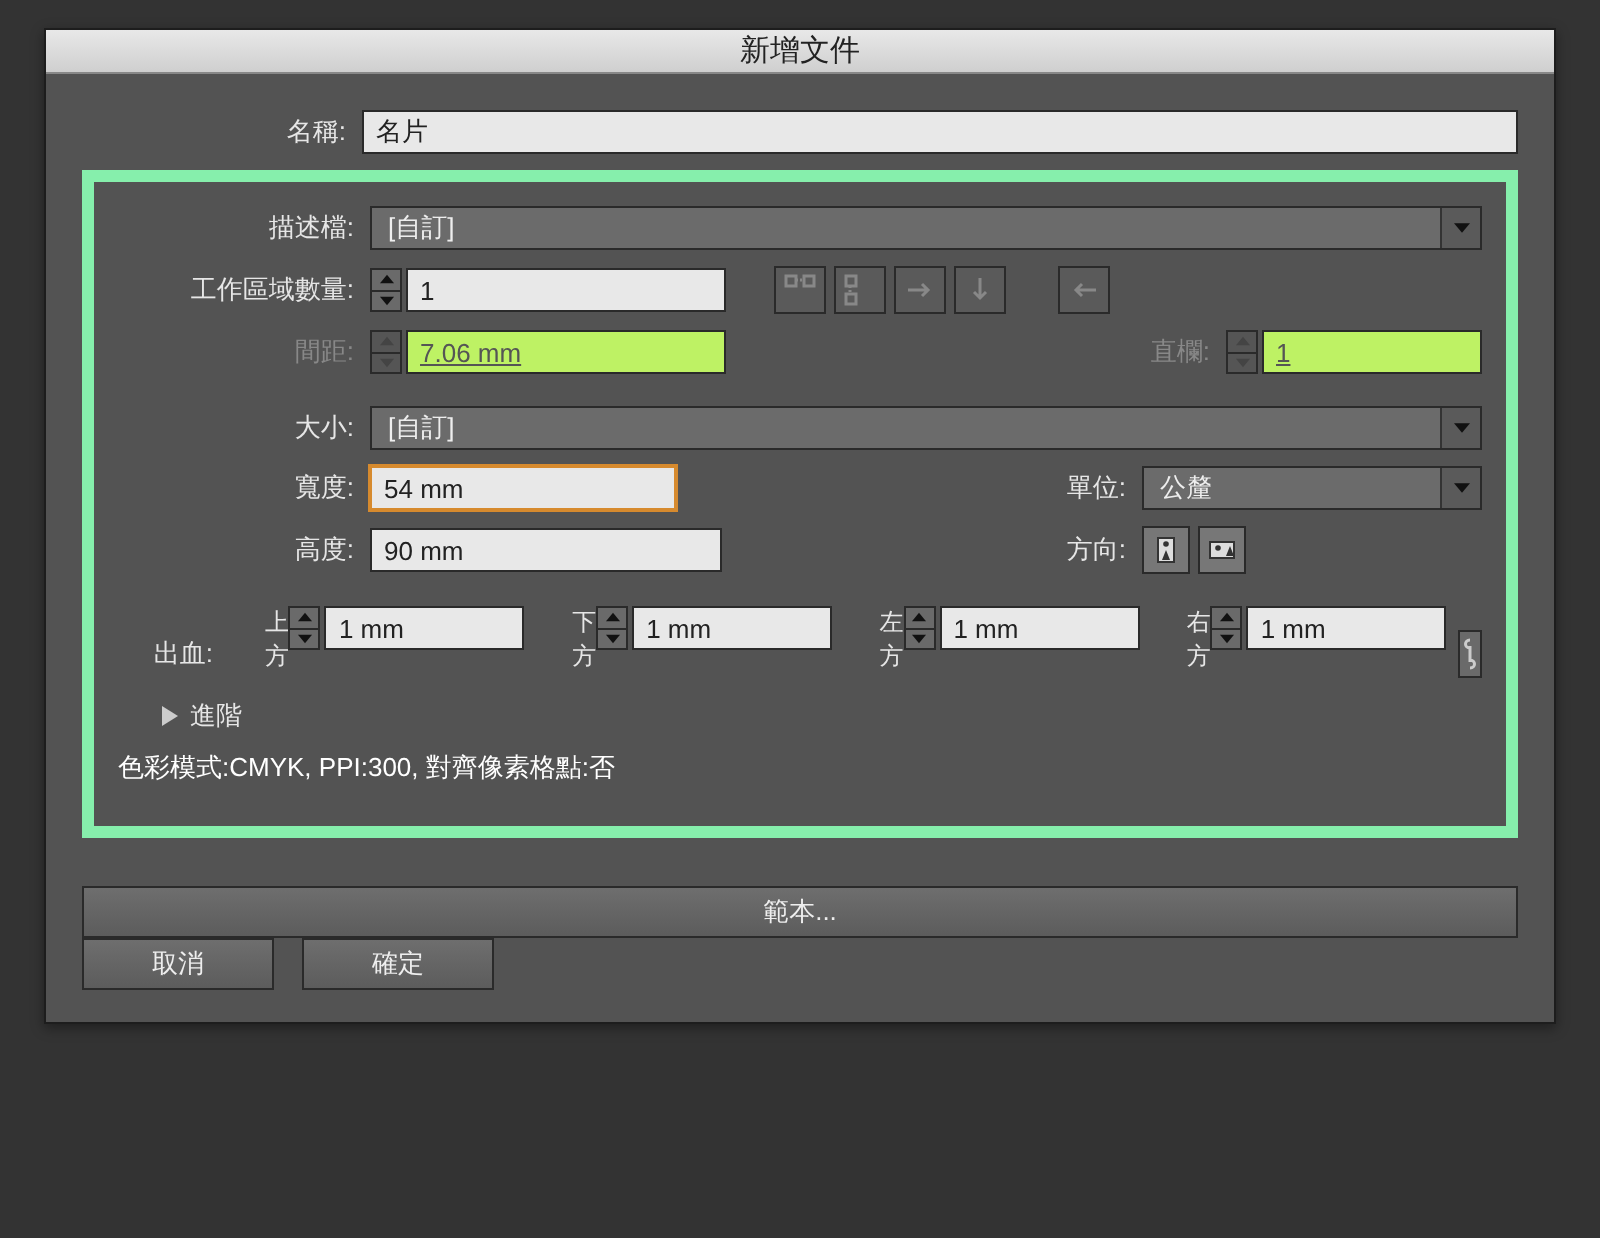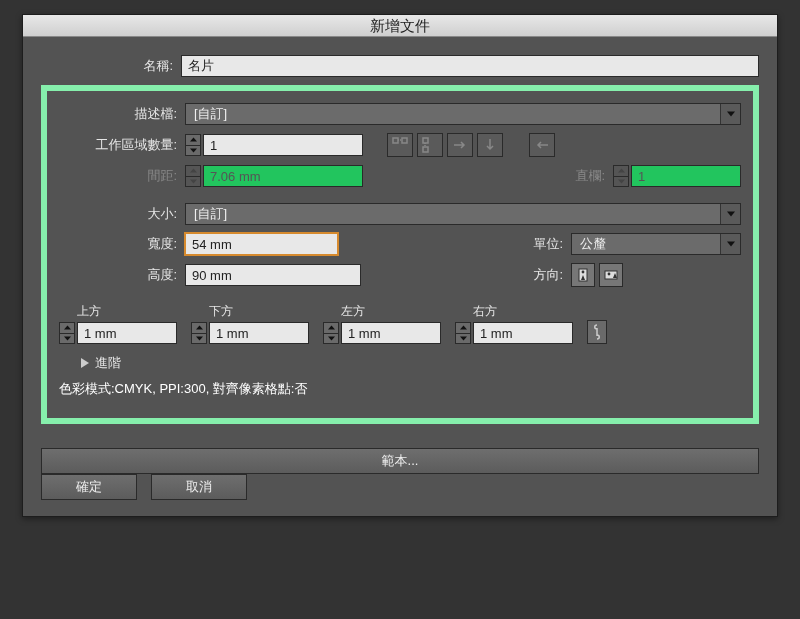--- a/index.html
+++ b/index.html
@@ -45,22 +45,23 @@
     border: 1px solid #2a2a2a;
     height: 22px;
     padding: 2px 6px;
     font-size: 13px;
   }
   .text-input.focused {
     outline: 2px solid #d68a2e;
     outline-offset: -1px;
   }
   .text-input.disabled {
-    background: #22c55e;
+    background: #bef264;
     color: #555;
+    text-decoration: underline;
   }
   .dropdown {
     display: flex;
     align-items: center;
     background: #6b6b6b;
     border: 1px solid #2a2a2a;
     height: 22px;
     flex: 1;
   }
   .dropdown .dd-text {
@@ -139,21 +140,21 @@
     min-width: 96px;
     height: 26px;
     background: linear-gradient(#6e6e6e,#5c5c5c);
     border: 1px solid #2a2a2a;
     color:#eee;
     font-size:13px;
     padding: 0 14px;
     cursor: default;
   }
   .btn-group { display:flex; gap:14px; }
-  .bleed-group { display:flex; flex-direction:column; align-items:flex-start; }
+  .bleed-group { display:flex; align-items:flex-start; }
   .bleed-group .small-label { font-size:12px; color:#e6e6e6; margin-bottom:2px; padding-left:18px; }
   .bleed-input-wrap { display:flex; align-items:center;justify-content:center; }
   .link-icon {
     width:20px; height:24px;
     border:1px solid #2a2a2a;
     background:#6a6a6a;
     display:flex; align-items:center; justify-content:center;
   }
   .link-icon svg { width:10px; height:16px; stroke:#ccc; fill:none; stroke-width:1.5; }
 </style>
@@ -309,20 +310,21 @@
             <svg viewBox="0 0 14 14">
                 <rect x="1" y="3" width="12" height="8" fill="#ddd" stroke="#333"></rect>
                 <circle cx="5" cy="6" r="1.4" fill="#333"></circle>
                 <path d="M9 10 L11 5 L13 10 Z" fill="#333"></path>
               </svg>
           </div>
         </div>
       </div>
 
       <div class="row" style="align-items:flex-end; margin-bottom:6px">
+        <div class="label" style="width:126px; align-self:flex-end; padding-bottom:3px">出血:</div>
 
         <div class="bleed-group">
           <span class="small-label">上方</span>
           <div class="bleed-input-wrap">
             <div class="spinner">
               <div class="sp-btn">
                   <svg viewBox="0 0 10 6">
                     <path d="M0 6 L5 0 L10 6 Z"></path>
                   </svg>
                 </div>
@@ -412,17 +414,17 @@
       </div>
 
       <div class="summary">色彩模式:CMYK, PPI:300, 對齊像素格點:否</div>
 
     </div>
   </div>
 
   <div class="footer">
     <button class="btn">範本...</button>
     <div class="btn-group">
+      <button class="btn">取消</button>
       <button class="btn">確定</button>
-      <button class="btn">取消</button>
     </div>
   </div>
 </div>
 
 </body></html>

